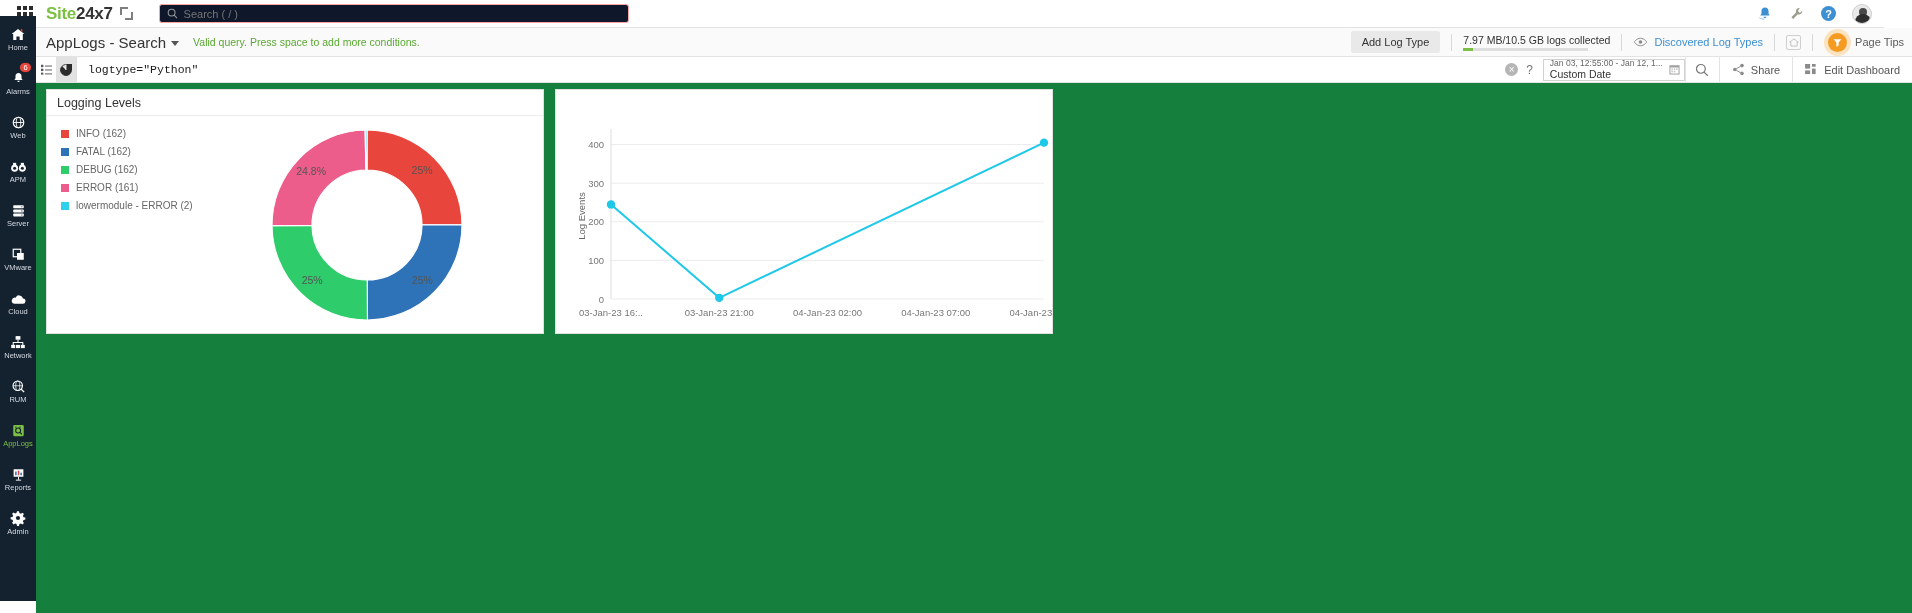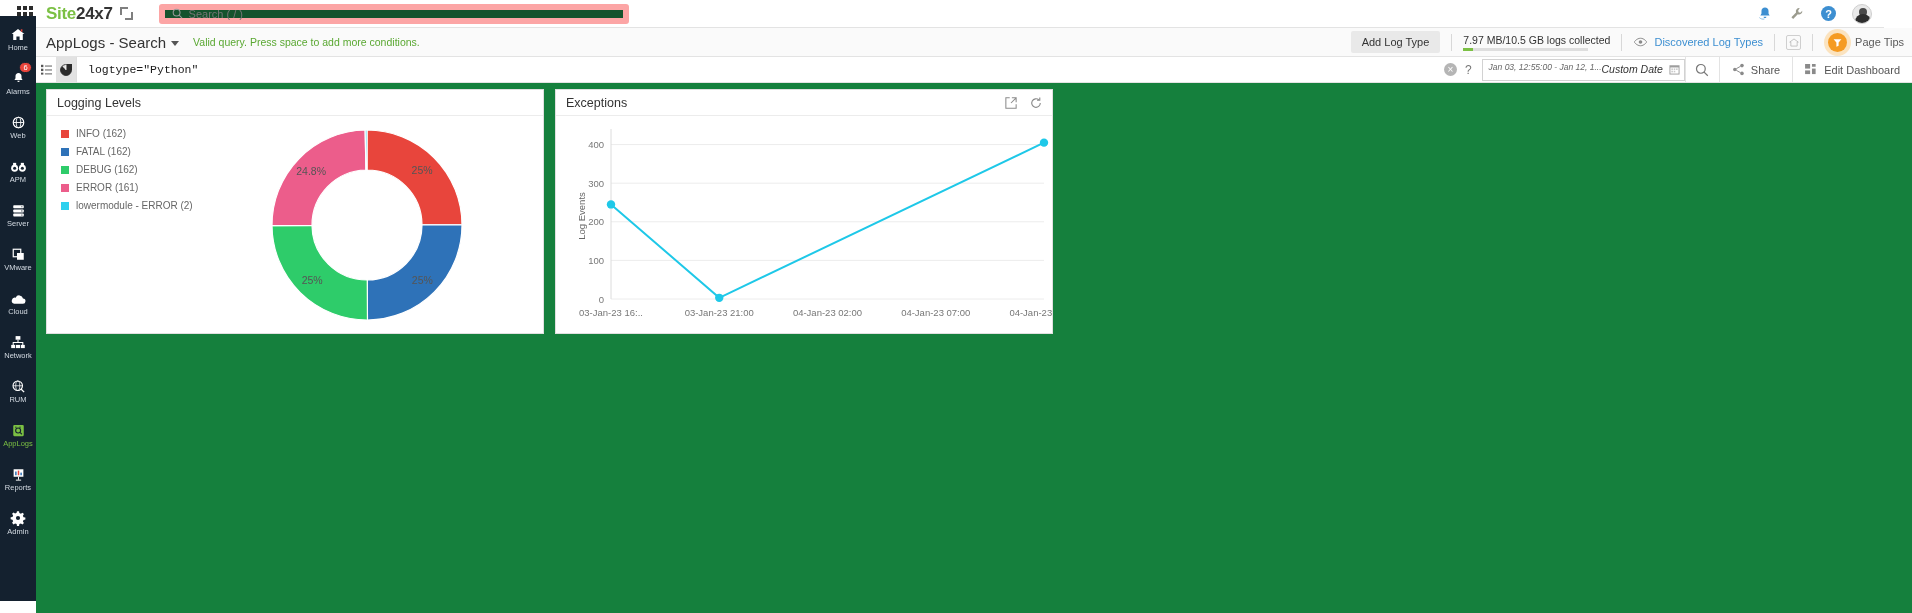--- a/index.html
+++ b/index.html
@@ -31,21 +31,21 @@
     margin-left: 7px; width: 13px; height: 13px; position: relative; cursor: pointer; opacity: .75;
   }
   .expand-ico::before, .expand-ico::after {
     content: ""; position: absolute; width: 6px; height: 6px;
   }
   .expand-ico::before { border-left: 2px solid #555; border-top: 2px solid #555; top: 0; left: 0; }
   .expand-ico::after { border-right: 2px solid #555; border-bottom: 2px solid #555; bottom: 0; right: 0; }
 
   .searchwrap {
     margin-left: 26px; width: 470px; height: 19px;
-    border: 6px solid #fca5a5; border-radius: 3px; background: #14532d;
+    border: 1px solid #fca5a5; border-radius: 3px; background: #0f172a;
     display: flex; align-items: center; padding: 4px 7px;
   }
   .searchwrap svg { flex: 0 0 auto; }
   .searchwrap input {
     border: 0; outline: 0; font-size: 11px; color: #999; margin-left: 6px;
     width: 100%; font-family: "Liberation Sans", sans-serif; background: transparent;
   }
   .topright {
     margin-left: auto; display: flex; align-items: center; gap: 16px; padding-right: 12px;
   }
@@ -140,21 +140,21 @@
   .q-right { margin-left: auto; display: flex; align-items: center; height: 100%; }
   .clear-x {
     width: 13px; height: 13px; border-radius: 50%; background: #b5b5b5; color: #fff;
     font-size: 10px; display: flex; align-items: center; justify-content: center; cursor: pointer;
   }
   .qhelp { font-size: 12px; color: #777; margin: 0 10px 0 8px; cursor: pointer; }
   .daterange {
     border: 1px solid #d2d2d2; height: 22px; display: flex; align-items: center;
     padding: 0 4px 0 6px; cursor: pointer; min-width: 124px; position: relative;
   }
-  .dr-lines { display: flex; flex-direction: row; line-height: 1.15; font-style: italic; }
+  .dr-lines { display: flex; flex-direction: column; line-height: 1.15; }
   .dr-top { font-size: 8.5px; color: #666; white-space: nowrap; }
   .dr-bot { font-size: 10.5px; color: #333; white-space: nowrap; }
   .cal-ico { margin-left: 6px; }
   .qsearch-btn {
     width: 34px; height: 26px; display: flex; align-items: center; justify-content: center;
     border-left: 1px solid #e3e3e3; cursor: pointer;
   }
   .share-btn, .edit-btn {
     display: flex; align-items: center; gap: 6px; height: 26px; padding: 0 12px;
     font-size: 11px; color: #555; cursor: pointer; border-left: 1px solid #e3e3e3;
@@ -543,37 +543,20 @@
           <path d="M 105.4598615354976 199.9988869796282 A 95 95 0 0 1 10.002504289724001 105.68978893590229 L 50.00144985194547 105.39935148920658 A 55 55 0 0 0 105.26623562581439 159.99935561978475 Z" fill="#2ecc6a" stroke="#ffffff" stroke-width="1.2"></path>
           <text x="50.18040834975812" y="164.4870468785349" text-anchor="middle" class="slice-label" fill="#555" font-size="10.5" font-family="&quot;Liberation Sans&quot;, sans-serif">25%</text>
           <path d="M 10.002504289724001 105.68978893590229 A 95 95 0 0 1 103.16066161128579 10.017807804347854 L 103.93511988021808 50.01030978146455 A 55 55 0 0 0 50.00144985194547 105.39935148920658 Z" fill="#ec5d8b" stroke="#ffffff" stroke-width="1.2"></path>
           <text x="49.11637425673138" y="54.58474135147124" text-anchor="middle" class="slice-label" fill="#555" font-size="10.5" font-family="&quot;Liberation Sans&quot;, sans-serif">24.8%</text>
           <path d="M 103.16066161128579 10.017807804347854 A 95 95 0 0 1 104.99999999999999 10 L 104.99999999999999 50 A 55 55 0 0 0 103.93511988021808 50.01030978146455 Z" fill="#2ed0ee" stroke="#ffffff" stroke-width="1.2"></path>
         </svg>
     </div>
   </div>
 
   <div class="panel" id="panel-exceptions">
-    <div class="panel-head">
-      <span class="panel-title">Exceptions</span>
-      <span class="panel-acts">
-        <span class="pact">
-          <svg width="12" height="12" viewBox="0 0 14 14">
-              <path d="M5.5 1H1v12h12V8.5" fill="none" stroke="#8a8a8a" stroke-width="1.2"></path>
-              <path d="M8 1h5v5M13 1L7 7" fill="none" stroke="#8a8a8a" stroke-width="1.2"></path>
-            </svg>
-        </span>
-        <span class="pact">
-          <svg width="12" height="12" viewBox="0 0 14 14">
-              <path d="M12 7a5 5 0 11-1.6-3.6" fill="none" stroke="#8a8a8a" stroke-width="1.3"></path>
-              <path d="M11.4 0.6v3.2H8.2" fill="none" stroke="#8a8a8a" stroke-width="1.3"></path>
-            </svg>
-        </span>
-      </span>
-    </div>
     <svg class="chart-svg" id="line-svg" width="496" height="216" viewBox="0 0 496 216">
         <line x1="55" y1="182" x2="488" y2="182" stroke="#ececec" stroke-width="1"></line>
         <text x="48" y="185.5" text-anchor="end" class="axis-txt" fill="#777" font-size="9.5">0</text>
         <line x1="55" y1="143.3953488372093" x2="488" y2="143.3953488372093" stroke="#ececec" stroke-width="1"></line>
         <text x="48" y="146.8953488372093" text-anchor="end" class="axis-txt" fill="#777" font-size="9.5">100</text>
         <line x1="55" y1="104.79069767441861" x2="488" y2="104.79069767441861" stroke="#ececec" stroke-width="1"></line>
         <text x="48" y="108.29069767441861" text-anchor="end" class="axis-txt" fill="#777" font-size="9.5">200</text>
         <line x1="55" y1="66.18604651162791" x2="488" y2="66.18604651162791" stroke="#ececec" stroke-width="1"></line>
         <text x="48" y="69.68604651162791" text-anchor="end" class="axis-txt" fill="#777" font-size="9.5">300</text>
         <line x1="55" y1="27.58139534883722" x2="488" y2="27.58139534883722" stroke="#ececec" stroke-width="1"></line>

